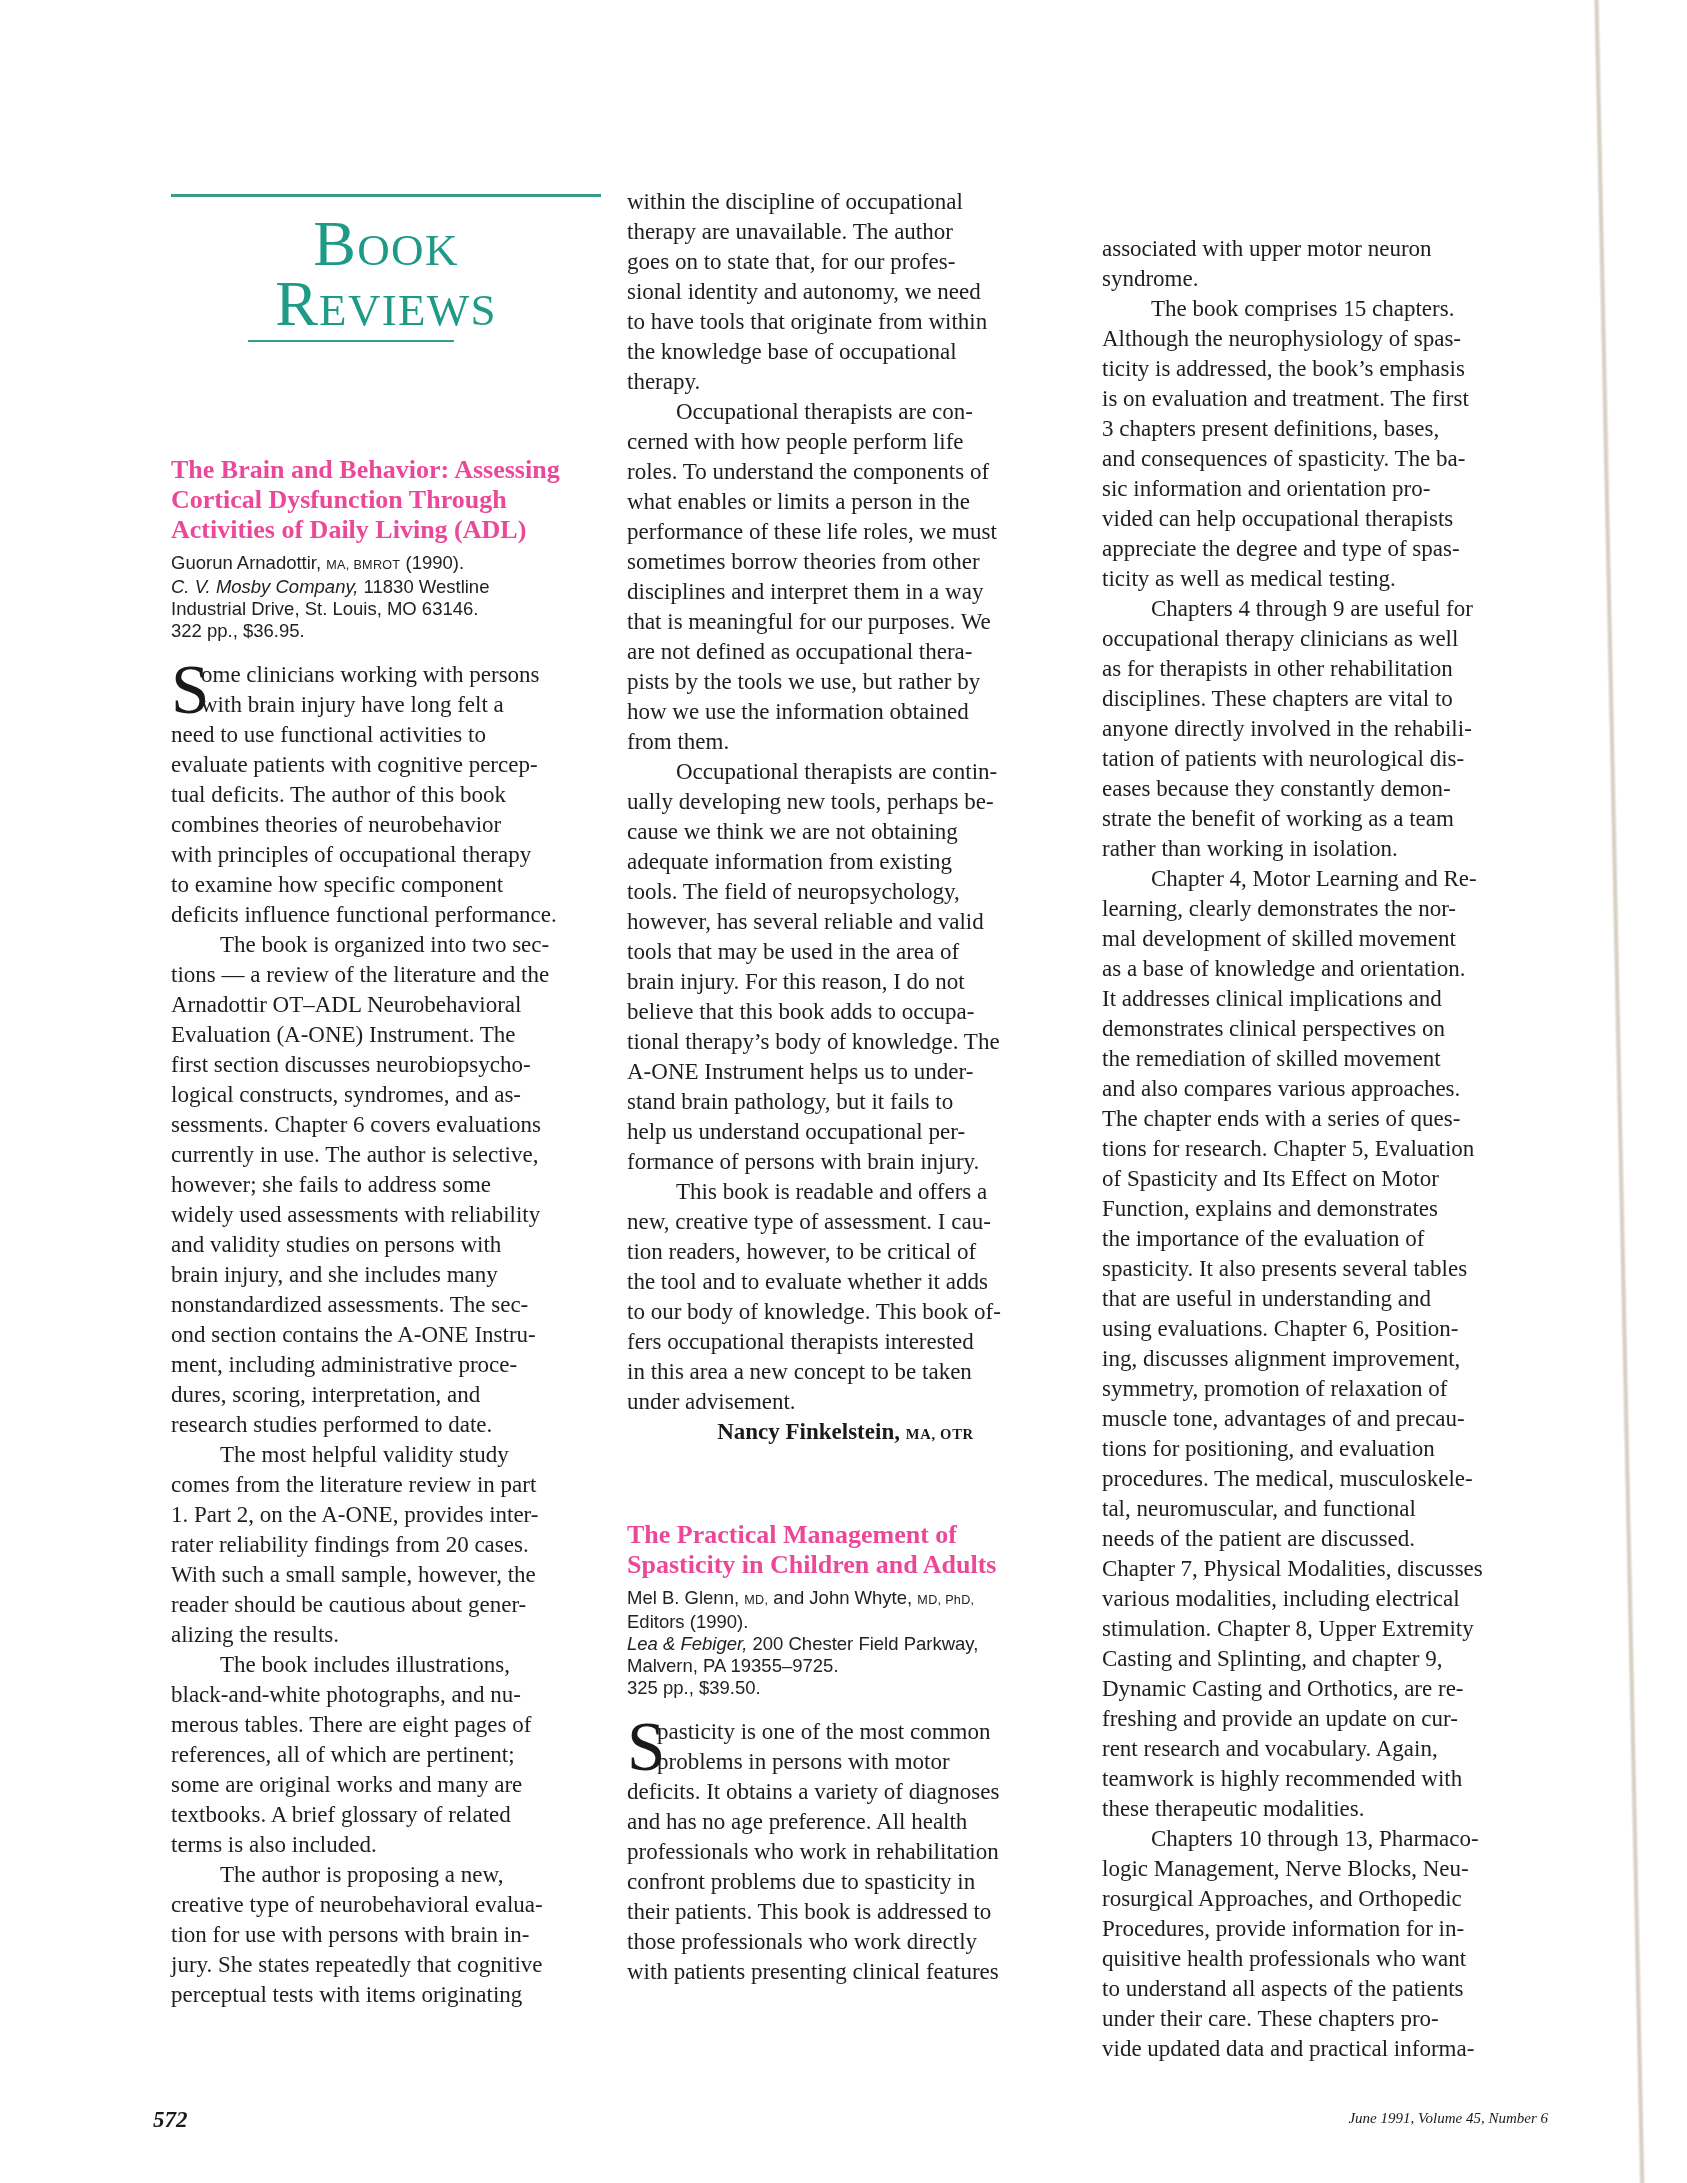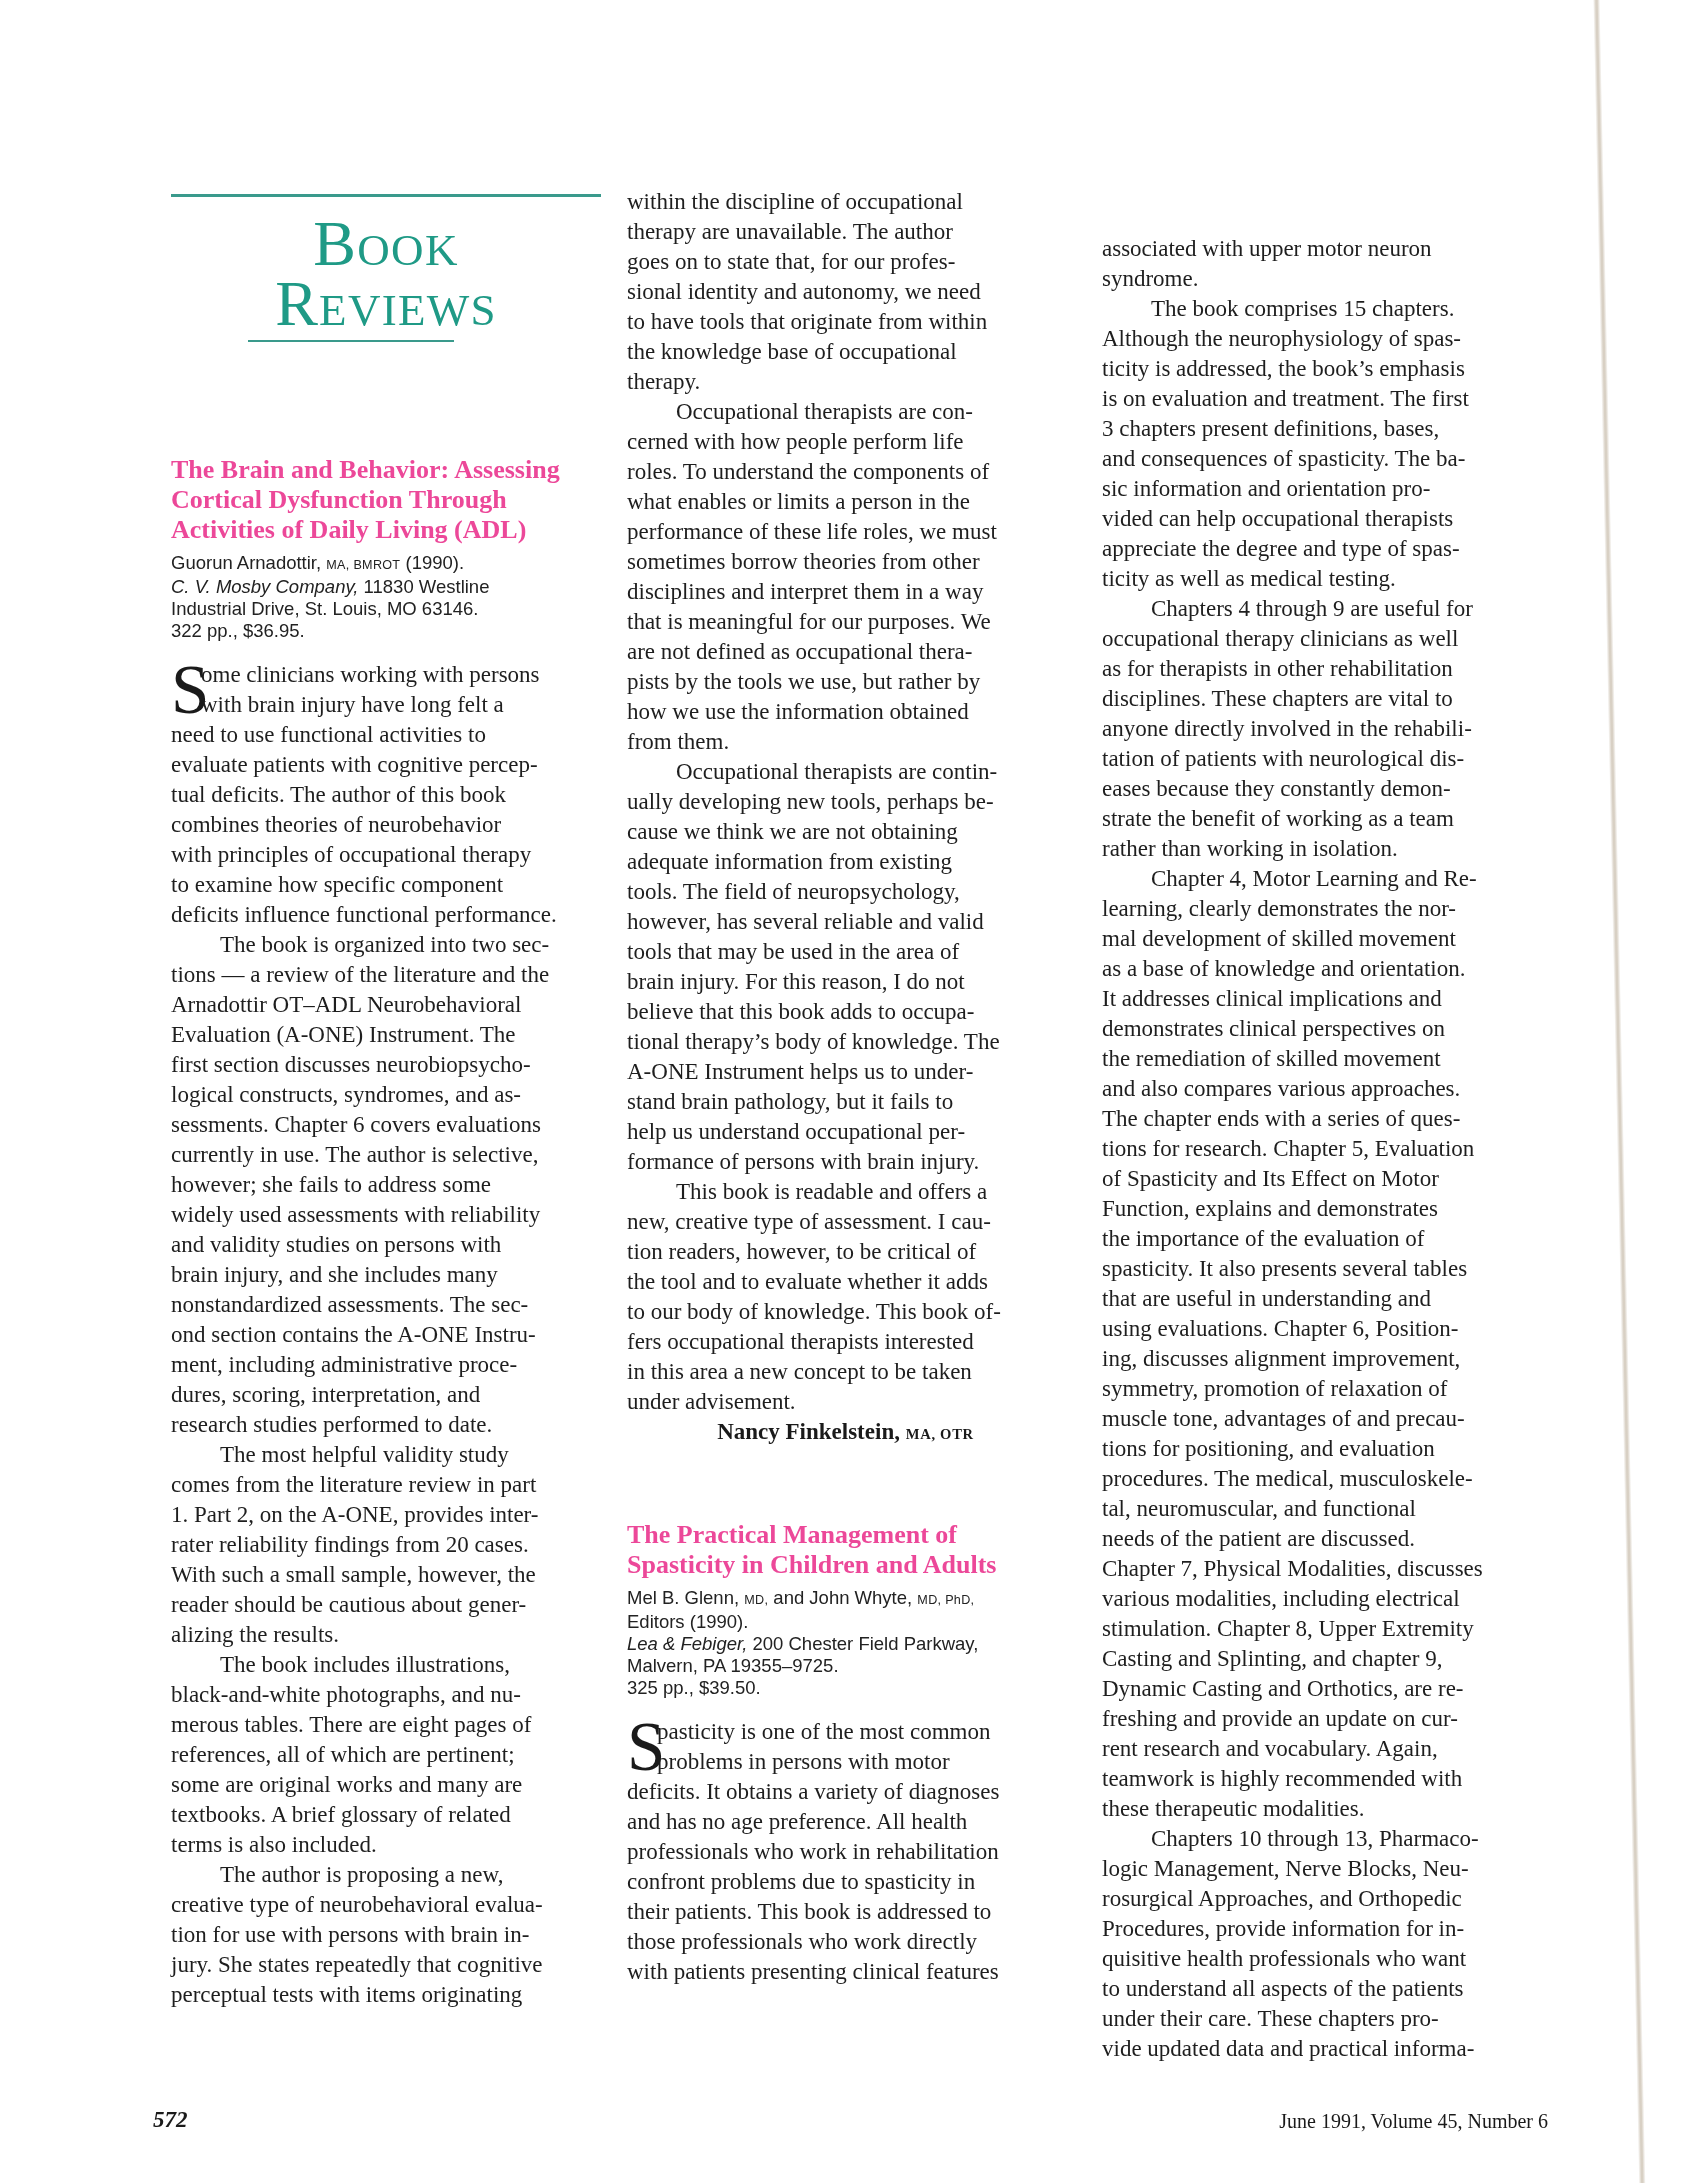--- a/index.html
+++ b/index.html
@@ -40,21 +40,21 @@
     .dropcap-wrap { position: relative; }
     .dropcap {
       position: absolute; left: 0; top: 1.3px; font-family: "Liberation Serif", serif;
       font-size: 69px; line-height: 58px; color: #1a1a1a;
     }
     .dc-line { padding-left: 30px; }
     .signature { text-align: center; font-family: "Liberation Serif", serif; font-weight: bold; font-size: 23px; line-height: 30px; }
     .signature .cred { font-size: 14.6px; font-weight: bold; letter-spacing: 0.7px; }
 
     .footer-page { position: absolute; left: 153px; top: 2107px; font-family: "Liberation Serif", serif; font-size: 23px; font-weight: bold; color: #1a1a1a; font-style: italic; }
-    .footer-issue { position: absolute; right: 139px; top: 2110px; font-family: "Liberation Serif", serif; font-size: 20px; color: #1a1a1a; }
+    .footer-issue { position: absolute; right: 139px; top: 2110px; font-family: "Liberation Serif", serif; font-size: 15px; font-style: italic; color: #1a1a1a; }
     .gutter-shadow { position: absolute; left: 1593px; top: 0; width: 6.6px; height: 2183px;
       background: linear-gradient(to right, rgba(230,225,215,0), #d8d0c4 40%, #d8d0c4 60%, rgba(230,225,215,0)); transform: skewX(1.2deg); transform-origin: top; }
   </style>
 </head>
 <body>
 
 <div class="col" id="col1">
   <div class="masthead">
     <div class="rule-top"></div>
     <div class="mast-title mast-line1 small-caps">Book</div>

